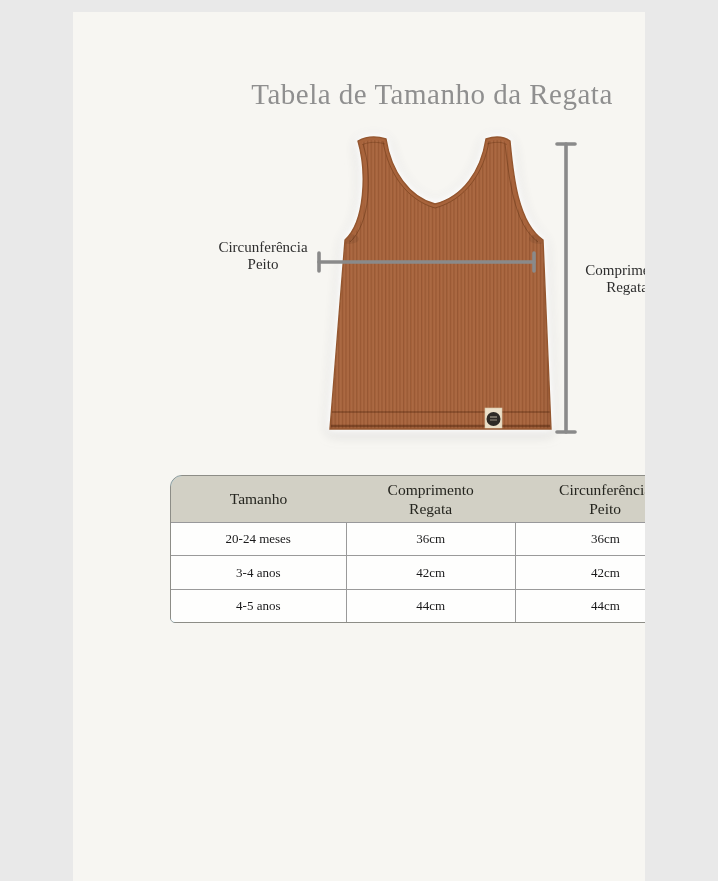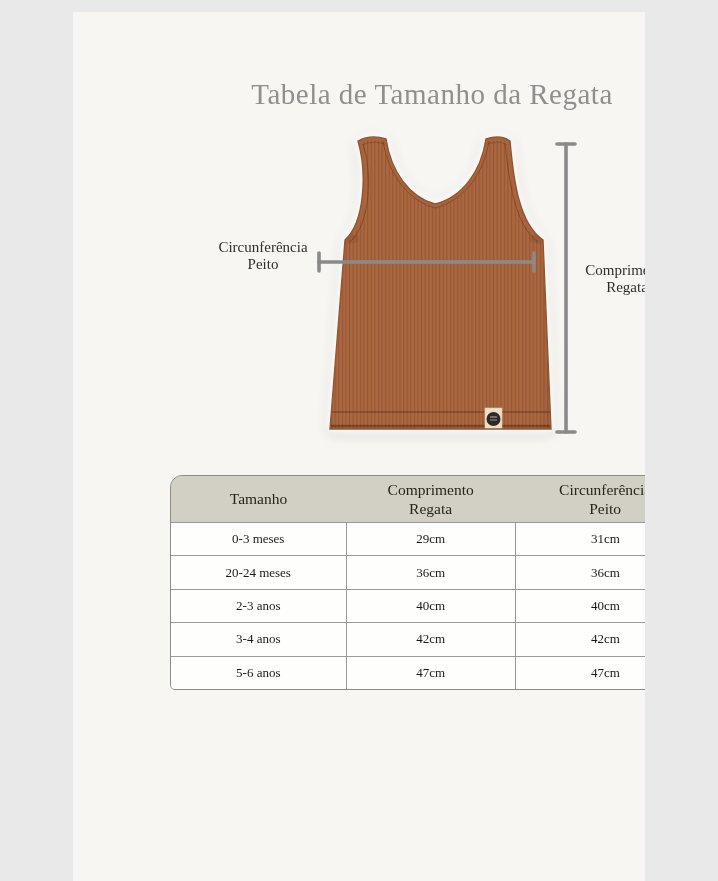--- a/index.html
+++ b/index.html
@@ -142,41 +142,31 @@
         <tr>
           <th>Tamanho</th>
           <th>Comprimento
 Regata</th>
           <th>Circunferência
 Peito</th>
         </tr>
       </thead>
       <tbody>
           <tr>
-            <td>0-3 meses</td>
-            <td>29cm</td>
-            <td>31cm</td>
-          </tr>
-          <tr>
             <td>20-24 meses</td>
             <td>36cm</td>
             <td>36cm</td>
-          </tr>
-          <tr>
-            <td>2-3 anos</td>
-            <td>40cm</td>
-            <td>40cm</td>
           </tr>
           <tr>
             <td>3-4 anos</td>
             <td>42cm</td>
             <td>42cm</td>
           </tr>
           <tr>
-            <td>5-6 anos</td>
-            <td>47cm</td>
-            <td>47cm</td>
+            <td>4-5 anos</td>
+            <td>44cm</td>
+            <td>44cm</td>
           </tr>
         </tbody>
     </table>
   </div>
 
 </div>
 
 </body></html>

